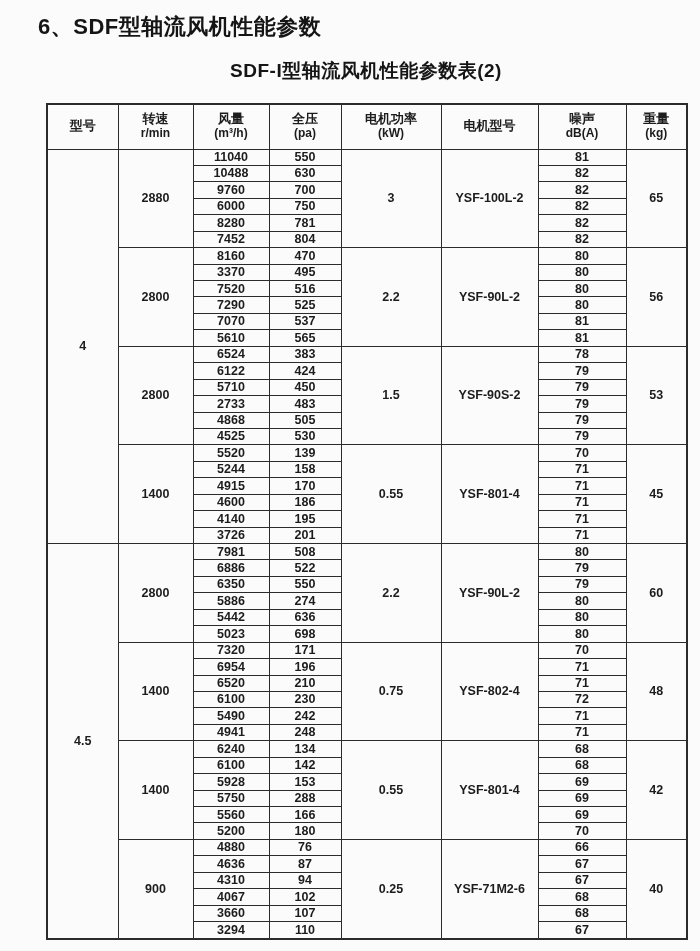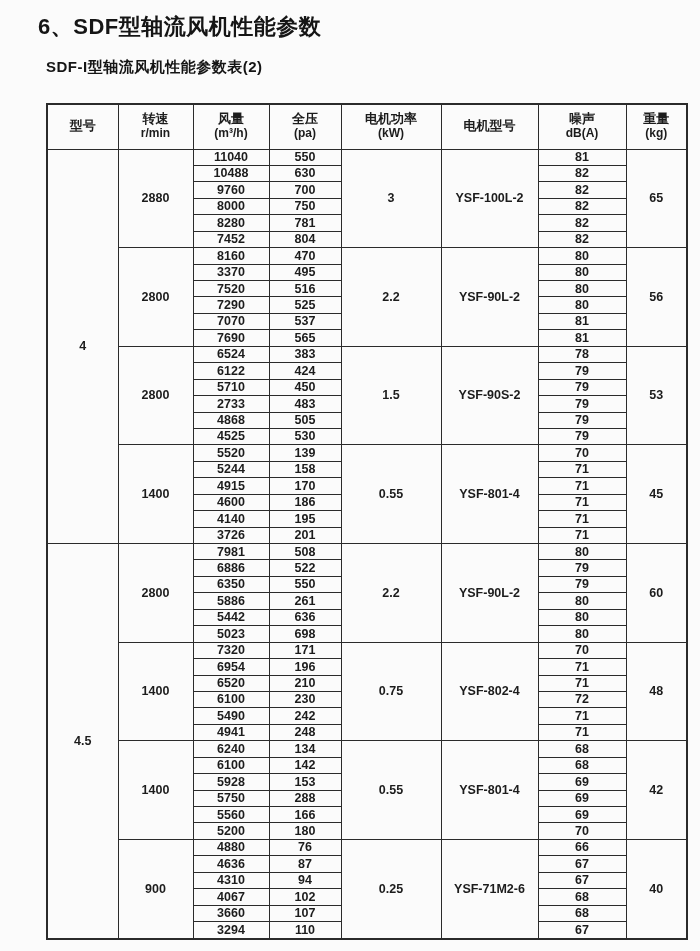--- a/index.html
+++ b/index.html
@@ -24,22 +24,22 @@
     color: #151515;
     letter-spacing: 0.5px;
     white-space: nowrap;
     margin-left: 30px;
   }
   .doc-subtitle {
     position: absolute;
     left: 46px;
     top: 58px;
     width: 640px;
-    text-align: left;
-    font-size: 15px;
+    text-align: center;
+    font-size: 19px;
     font-weight: bold;
     color: #151515;
     letter-spacing: 0.5px;
   }
   table.perf {
     position: absolute;
     left: 46px;
     top: 103px;
     width: 640px;
     height: 837px;
@@ -134,21 +134,21 @@
         <td>10488</td>
         <td>630</td>
         <td>82</td>
       </tr>
       <tr>
         <td>9760</td>
         <td>700</td>
         <td>82</td>
       </tr>
       <tr>
-        <td>8000</td>
+        <td>6000</td>
         <td>750</td>
         <td>82</td>
       </tr>
       <tr>
         <td>8280</td>
         <td>781</td>
         <td>82</td>
       </tr>
       <tr>
         <td>7452</td>
@@ -178,21 +178,21 @@
         <td>7290</td>
         <td>525</td>
         <td>80</td>
       </tr>
       <tr>
         <td>7070</td>
         <td>537</td>
         <td>81</td>
       </tr>
       <tr>
-        <td>7690</td>
+        <td>5610</td>
         <td>565</td>
         <td>81</td>
       </tr>
       <tr>
         <td rowspan="6">2800</td>
         <td>6524</td>
         <td>383</td>
         <td rowspan="6">1.5</td>
         <td rowspan="6">YSF-90S-2</td>
         <td>78</td>
@@ -272,21 +272,21 @@
         <td>522</td>
         <td>79</td>
       </tr>
       <tr>
         <td>6350</td>
         <td>550</td>
         <td>79</td>
       </tr>
       <tr>
         <td>5886</td>
-        <td>261</td>
+        <td>274</td>
         <td>80</td>
       </tr>
       <tr>
         <td>5442</td>
         <td>636</td>
         <td>80</td>
       </tr>
       <tr>
         <td>5023</td>
         <td>698</td>

